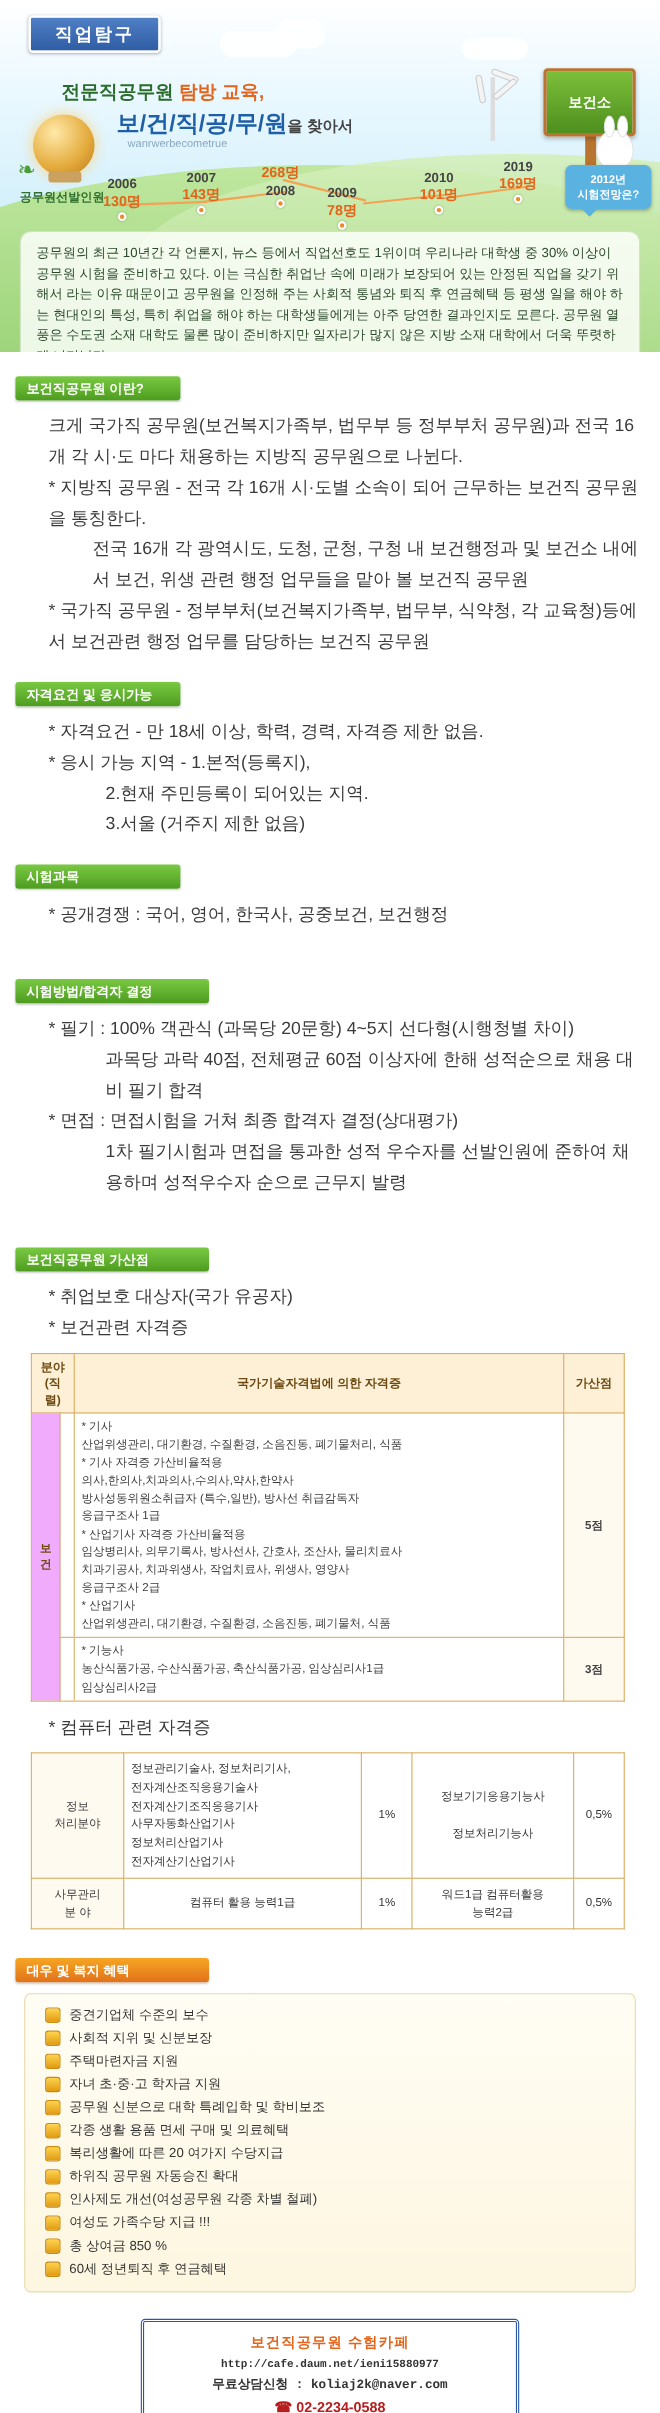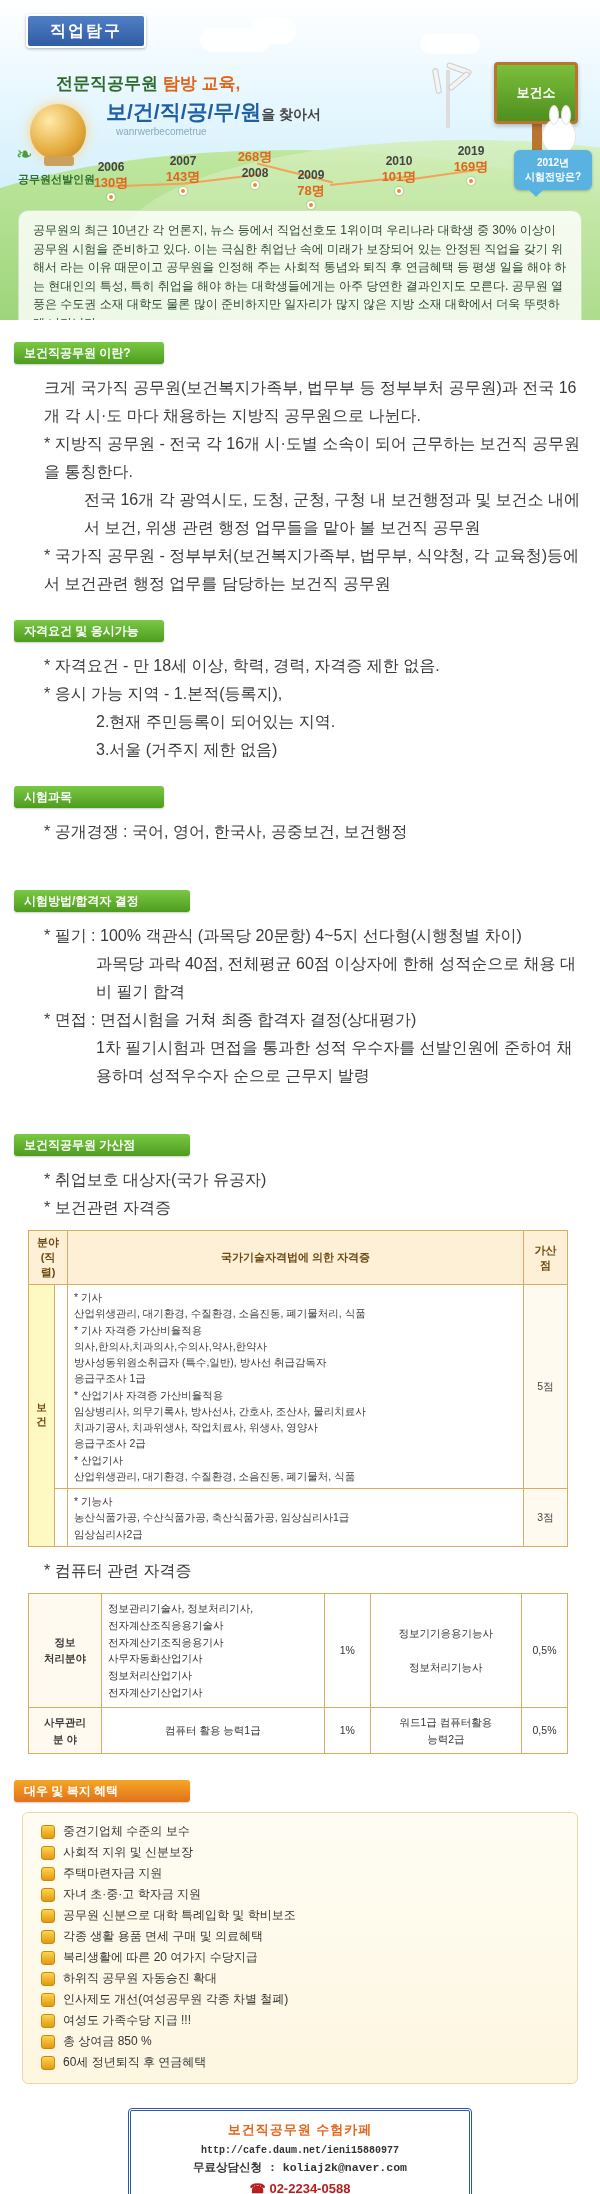--- a/index.html
+++ b/index.html
@@ -149,30 +149,30 @@
   
   table { border-collapse: collapse; font-size: 10.5px; }
   .tbl-wrap { margin: 8px 0 0 28px; }
   .qual-table { width: 540px; }
   .qual-table th, .qual-table td {
     border:1px solid #d8ad62; padding: 4px 6px; vertical-align: middle;
   }
   .qual-table thead th {
     background:#fdf0d6; color:#6d4a12; font-weight:bold; text-align:center; font-size:11px;
   }
-  .qual-table td.cat { width: 38px; text-align:center; background:#fef9c3; font-weight:bold; color:#6d4a12;margin-top:27px;}
-  .qual-table td.pts { width: 44px; text-align:center; background:#fffaf0; font-weight:normal; color:#444; }
+  .qual-table td.cat { width: 38px; text-align:center; background:#f0abfc; font-weight:bold; color:#6d4a12;margin-top:27px;}
+  .qual-table td.pts { width: 55px; text-align:center; background:#fffaf0; font-weight:bold; color:#444; }
   .qual-table td.lic { line-height:1.55; color:#3b3b3b; }
 
   .pc-table { width: 540px; }
   .pc-table td {
     border:1px solid #d8ad62; padding:6px 6px; vertical-align: middle; text-align:center; line-height:1.6;
   }
   .pc-table td.left { text-align:left; }
-  .pc-table td.lbl { width: 73px; background:#fffaf0; font-weight:bold; color:#3b3b3b;}
+  .pc-table td.lbl { width: 84px; background:#fffaf0; font-weight:normal; color:#3b3b3b;}
   .pc-table td.pct { width: 46px; }
 
   
   .benefits {
     margin: 10px 0 0 22px; width: 556px;
     background: linear-gradient(to bottom,#fffdf4,#fdf6e0);
     border:1px solid #e8d9a8; border-radius:6px;
     padding: 8px 10px 10px 10px;
   }
   .benefit-row { display:flex; align-items:center; font-size:12px; color:#333; padding:2px 0 2px 8px; }

